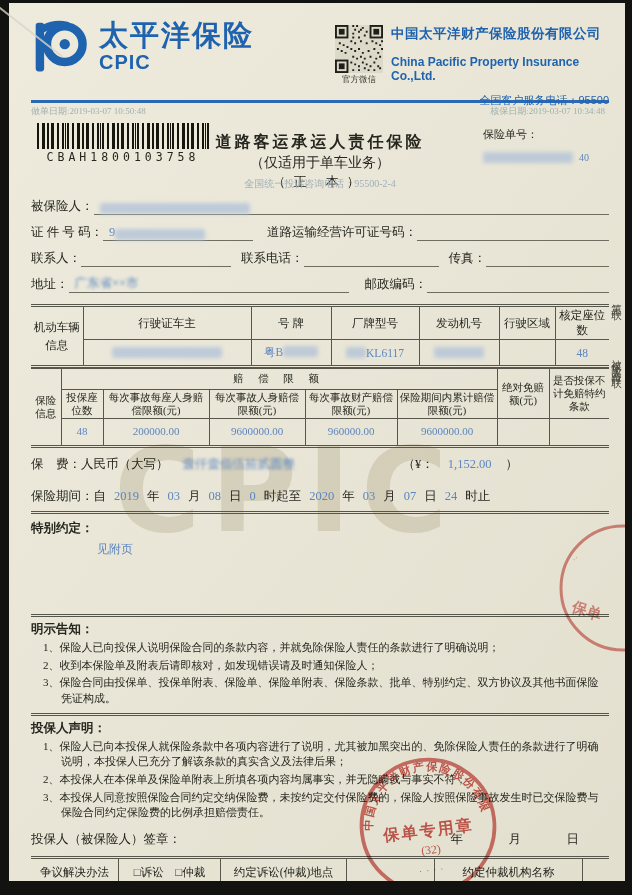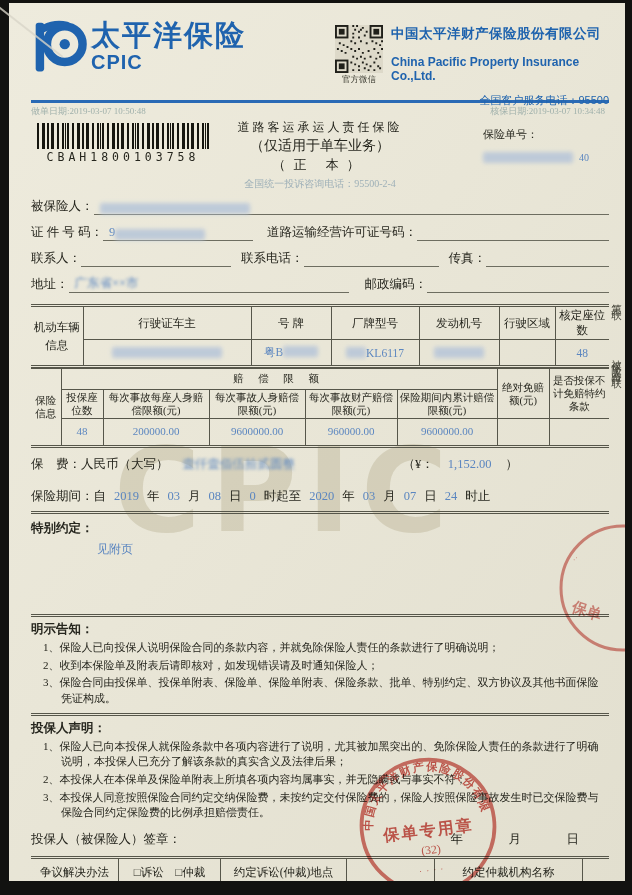--- a/index.html
+++ b/index.html
@@ -14,21 +14,21 @@
            transform:rotate(38deg);z-index:5;opacity:.8;}
   .paper{position:absolute;left:9px;top:3px;width:616px;height:878px;overflow:hidden;
          background:linear-gradient(128deg,#eeebdd 0%,#e9e6d7 45%,#e2dfcf 100%);}
   .watermark{position:absolute;left:105px;top:418px;font-family:"DejaVu Sans",sans-serif;
              font-weight:bold;font-size:118px;letter-spacing:10px;color:rgba(172,162,126,.32);
              z-index:1;user-select:none;}
   .content{position:relative;z-index:2;padding:8px 16px 0 22px;box-sizing:border-box;height:100%;}
 
   
   .header{display:flex;justify-content:space-between;align-items:flex-start;height:82px;margin-top:6px;}
-  .brand{display:flex;align-items:center;gap:0;}
+  .brand{display:flex;align-items:center;gap:8px;}
   .logo{width:60px;height:60px;}
   .brand-cn{font-family:"Liberation Sans","DejaVu Sans",sans-serif;font-weight:bold;
             font-size:29px;color:var(--blue);letter-spacing:2px;line-height:1.05;}
   .brand-en{font-family:"Liberation Sans","DejaVu Sans",sans-serif;font-weight:bold;
             font-size:20px;color:var(--blue);letter-spacing:1px;}
   .header-right{display:flex;gap:8px;margin-top:8px;align-items:flex-start;}
   .qr-wrap{text-align:center;}
   .qr{width:48px;height:48px;display:block;}
   .qr-cap{font-size:8.5px;margin-top:1px;color:#3c3c32;}
   .co-block{color:var(--blue);font-family:"Liberation Sans","DejaVu Sans",sans-serif;text-align:left;width:218px;}
@@ -40,21 +40,21 @@
   .print-marks{display:flex;justify-content:space-between;font-size:9px;color:var(--faint);
                filter:blur(.5px);margin-top:2px;padding-right:4px;align-items:flex-end;}
   
   .title-row{position:relative;height:58px;margin-top:1px;}
   .barcode-wrap{position:absolute;left:6px;top:4px;width:172px;}
   .barcode-bars{height:26px;background-image:
       repeating-linear-gradient(90deg,#16160f 0 2px,transparent 2px 5px),
       repeating-linear-gradient(90deg,#16160f 0 1px,transparent 1px 7px);}
   .barcode-text{font-family:"DejaVu Sans Mono",monospace;font-size:11.5px;letter-spacing:4px;margin-top:1px;text-align:center;}
   .doc-title{position:absolute;left:50%;transform:translateX(-50%);text-align:center;width:260px;}
-  .t-main{font-size:12px;font-weight:normal;letter-spacing:3px;}
+  .t-main{font-size:16px;font-weight:bold;letter-spacing:3px;margin-top:13px;}
   .t-sub{font-size:14px;margin-top:1px;}
   .t-copy{font-size:13px;letter-spacing:8px;margin-top:1px;}
   .policy-no{position:absolute;right:6px;top:8px;width:120px;font-size:11px;}
   .p-val{margin-top:10px;display:flex;align-items:center;gap:6px;}
   .complaint{text-align:center;font-size:10px;color:#9eb0b8;filter:blur(.6px);height:12px;}
 
   
   .frow{display:flex;align-items:flex-end;margin-top:9px;font-size:12.5px;white-space:nowrap;}
   .fill{border-bottom:1px solid #6d6d60;height:16px;display:flex;align-items:flex-end;
         padding-left:6px;box-sizing:border-box;}

